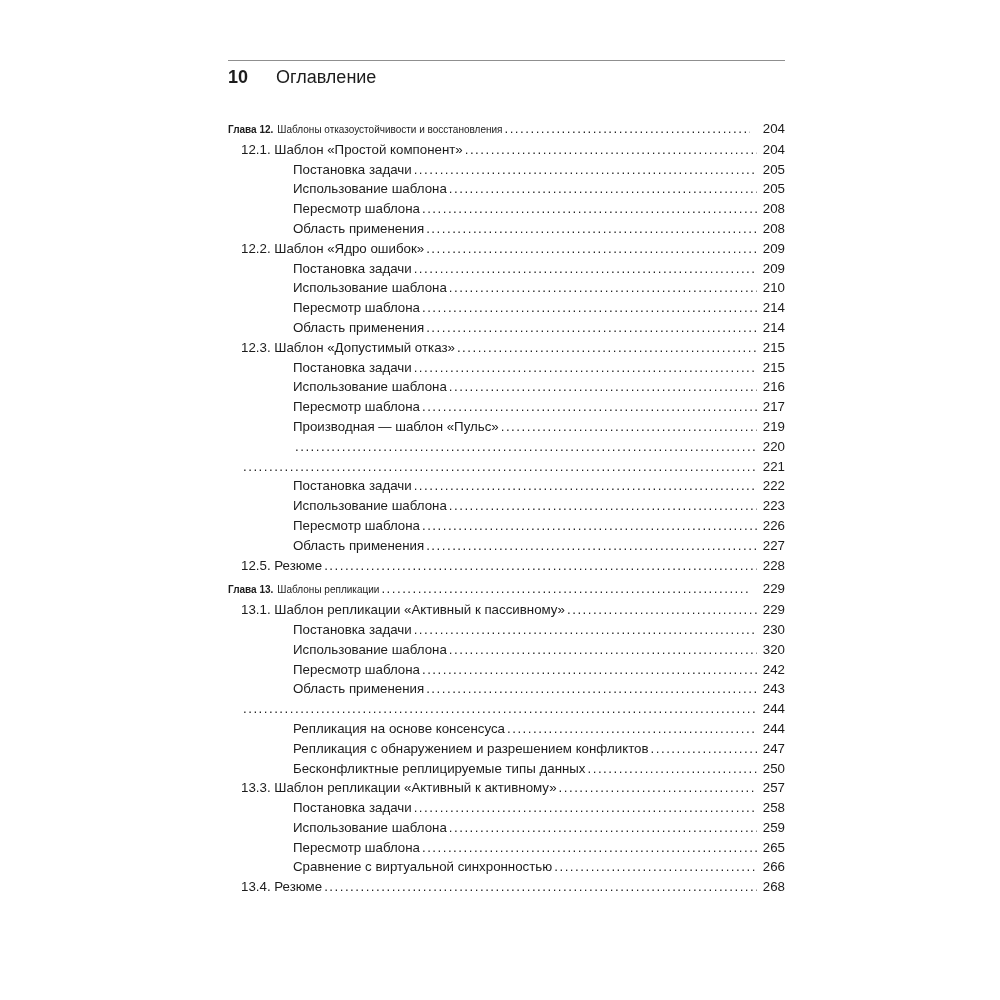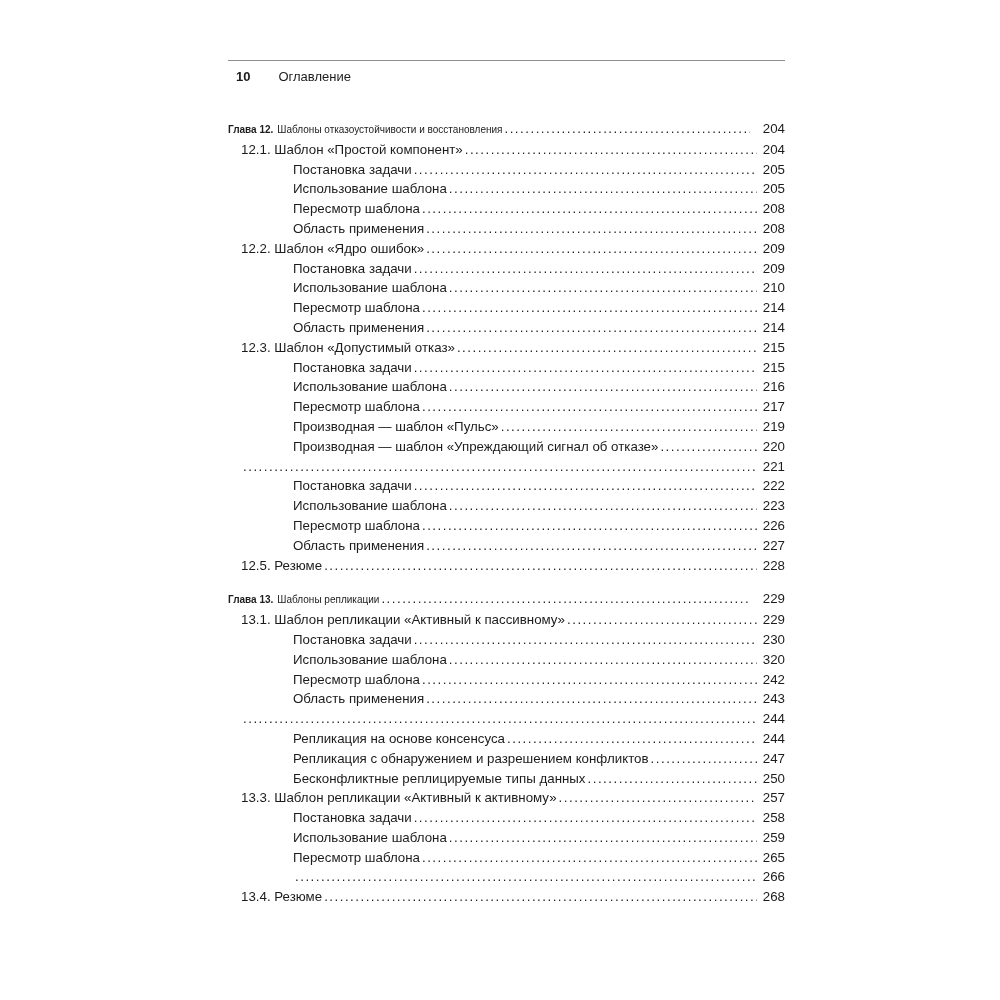--- a/index.html
+++ b/index.html
@@ -20,35 +20,34 @@
   }
   .header-rule {
     margin-top: 60px;
     border-top: 1px solid #8f8f8f;
     height: 0;
   }
   .running-head {
     display: flex;
     align-items: center;
     margin-top: 7px;
-    font-size: 13px;
+    font-size: 18px;
     line-height: 18px;
-    margin-left: 8px;
   }
   .folio {
     font-weight: bold;
     margin-right: 28px;
   }
   .toc {
     margin-top: 33px;
     font-size: 13.3px;
     line-height: 19.8px;
   }
   .toc-chapter-block + .toc-chapter-block {
-    margin-top: 14px;
+    margin-top: 4px;
   }
   .toc-line {
     display: flex;
     align-items: baseline;
   }
   .chapter-line .entry-title { font-size: 10px; }
   .chapter-label {
     font-weight: bold;
     margin-right: 4px;
     white-space: nowrap;
@@ -164,21 +163,20 @@
           <span class="entry-title">Пересмотр шаблона</span>
           <span class="dots"></span>
           <span class="pagenum">217</span>
         </div>
         <div class="toc-line sub-line">
           <span class="entry-title">Производная — шаблон «Пульс»</span>
           <span class="dots"></span>
           <span class="pagenum">219</span>
         </div>
         <div class="toc-line sub-line">
-          <span class="entry-title">Производная — шаблон «Упреждающий сигнал об отказе»</span>
           <span class="dots"></span>
           <span class="pagenum">220</span>
         </div>
         <div class="toc-line section-line">
           <span class="dots"></span>
           <span class="pagenum">221</span>
         </div>
         <div class="toc-line sub-line">
           <span class="entry-title">Постановка задачи</span>
           <span class="dots"></span>
@@ -270,20 +268,21 @@
           <span class="entry-title">Использование шаблона</span>
           <span class="dots"></span>
           <span class="pagenum">259</span>
         </div>
         <div class="toc-line sub-line">
           <span class="entry-title">Пересмотр шаблона</span>
           <span class="dots"></span>
           <span class="pagenum">265</span>
         </div>
         <div class="toc-line sub-line">
+          <span class="entry-title">Сравнение с виртуальной синхронностью</span>
           <span class="dots"></span>
           <span class="pagenum">266</span>
         </div>
         <div class="toc-line section-line">
           <span class="entry-title">13.4. Резюме</span>
           <span class="dots"></span>
           <span class="pagenum">268</span>
         </div>
       </section>
     </div>

